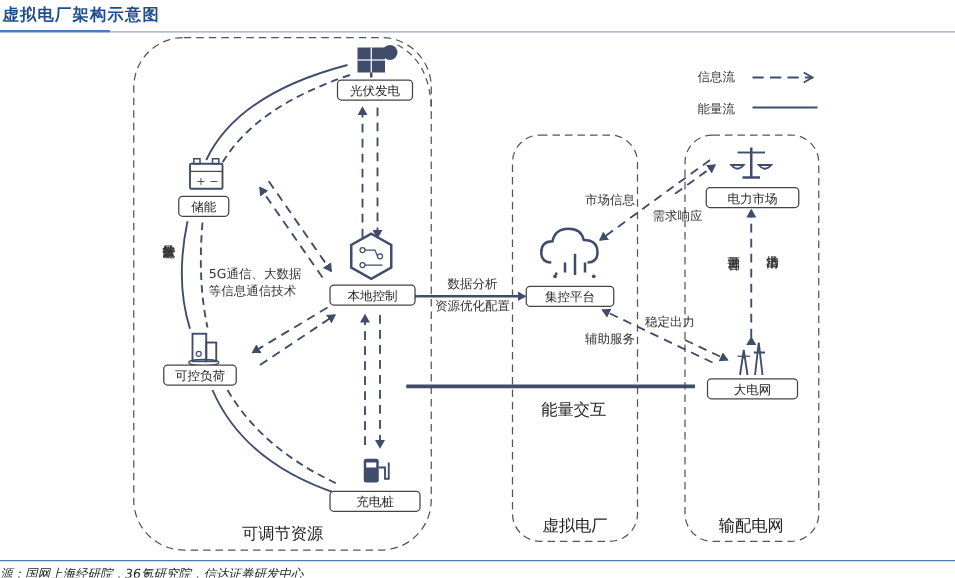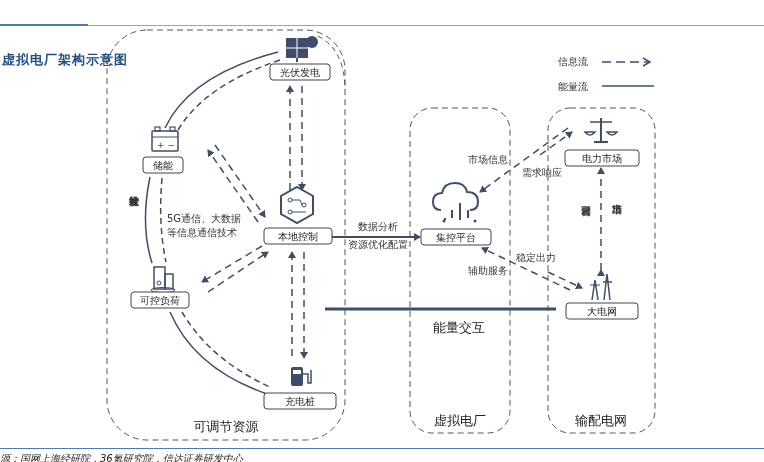--- a/index.html
+++ b/index.html
@@ -1,17 +1,17 @@
 <!DOCTYPE html>
 <html><head>
 <meta charset="utf-8">
 <style>
   html, body { margin:0; padding:0; background:#ffffff; }
   body { width:764px; height:462px; position:relative; overflow:hidden; font-family:"DejaVu Sans", sans-serif; }
-  .title { position:absolute; left:2px; top:3px; font-family:"DejaVu Serif", serif; font-size:13px; font-weight:bold; color:#1f4e89; letter-spacing:1px;margin-top:48px; }
+  .title { position:absolute; left:2px; top:3px; font-family:"DejaVu Serif", serif; font-size:13px; font-weight:bold; color:#1f4e89; letter-spacing:1px; }
   .title-rule-blue { position:absolute; left:0; top:24px; width:88px; height:2px; background:#4f7bb5; }
   .title-rule { position:absolute; left:88px; top:25px; width:676px; height:1px; background:#8ea6c4; }
   .foot-rule { position:absolute; left:0; top:448px; width:764px; height:1px; background:#4f7bb5; }
   .source { position:absolute; left:0; top:452px; font-size:10px; font-style:italic; color:#222; white-space:nowrap; }
   svg#diagram { position:absolute; left:0; top:0; }
   .node-label { font-family:"DejaVu Sans", sans-serif; font-size:10px; fill:#1f1f1f; }
   .txt { font-family:"DejaVu Sans", sans-serif; font-size:10px; fill:#333; }
   .region-label { font-family:"DejaVu Sans", sans-serif; font-size:13px; fill:#222; }
   .big-label { font-family:"DejaVu Sans", sans-serif; font-size:13px; fill:#222; }
 </style>

